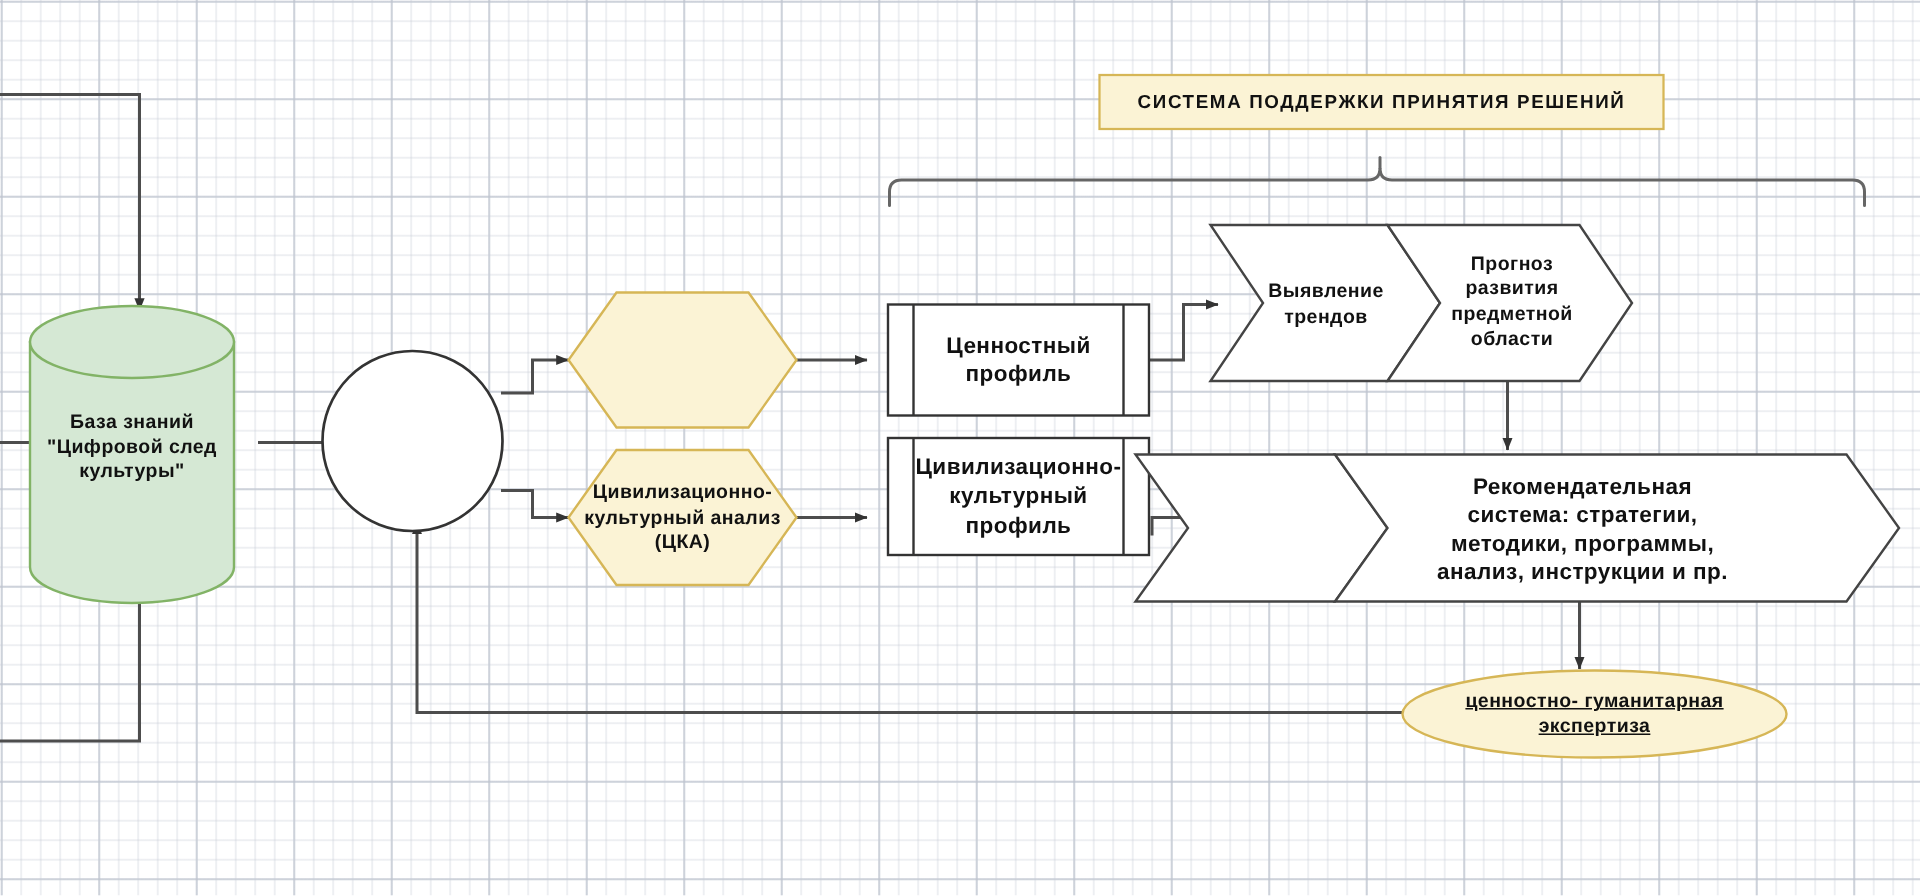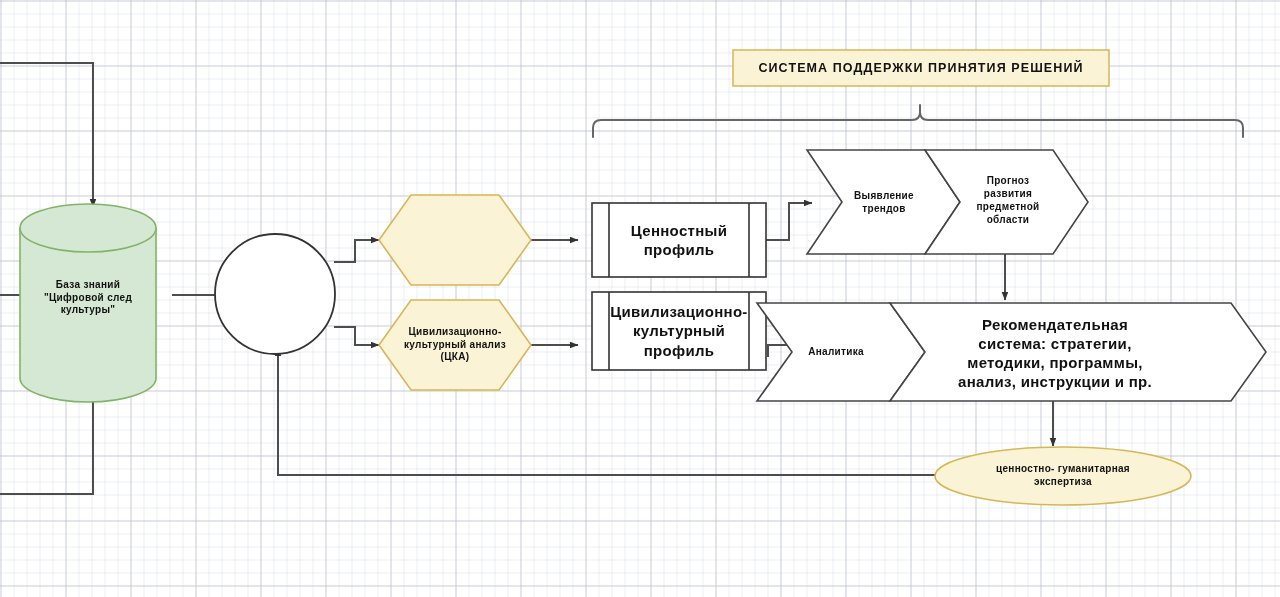--- a/index.html
+++ b/index.html
@@ -40,21 +40,21 @@
     font-weight: bold;
     letter-spacing: 0.3px;
     line-height: 1.28;
     pointer-events: none;
     white-space: pre-line;
   }
   #header-label {
     font-size: 12.5px;
     letter-spacing: 1.1px;
   }
-  .sz11 { font-size: 10px; }
+  .sz11 { font-size: 13px; }
   .sz115 { font-size: 15px; }
 </style>
 </head>
 <body>
 
 <div id="canvas">
 
   <svg id="vector" viewBox="0 0 1280 597" xmlns="http://www.w3.org/2000/svg">
     <defs>
       <marker id="ah" markerWidth="10" markerHeight="10" refX="8.2" refY="3.4" orient="auto" markerUnits="userSpaceOnUse">
@@ -150,23 +150,22 @@
 профиль</div>
 
   <div class="lbl sz11" style="left:830px; top:175px; width:108px; height:56px;">Выявление
 трендов</div>
 
   <div class="lbl sz11" style="left:952px; top:155px; width:112px; height:92px;">Прогноз
 развития
 предметной
 области</div>
 
-  <div class="lbl sz11" style="left:780px; top:330px; width:112px; height:44px;">Аналитика</div>
 
   <div class="lbl sz115" style="left:930px; top:308px; width:250px; height:90px;">Рекомендательная
 система: стратегии,
 методики, программы,
 анализ, инструкции и пр.</div>
 
-  <div class="lbl sz11" style="left:945px; top:454px; width:236px; height:44px;">ценностно- гуманитарная
+  <div class="lbl sz11" style="left:945px; top:454px; width:236px; height:44px;text-decoration:underline;">ценностно- гуманитарная
 экспертиза</div>
 
 </div>
 
 </body></html>

